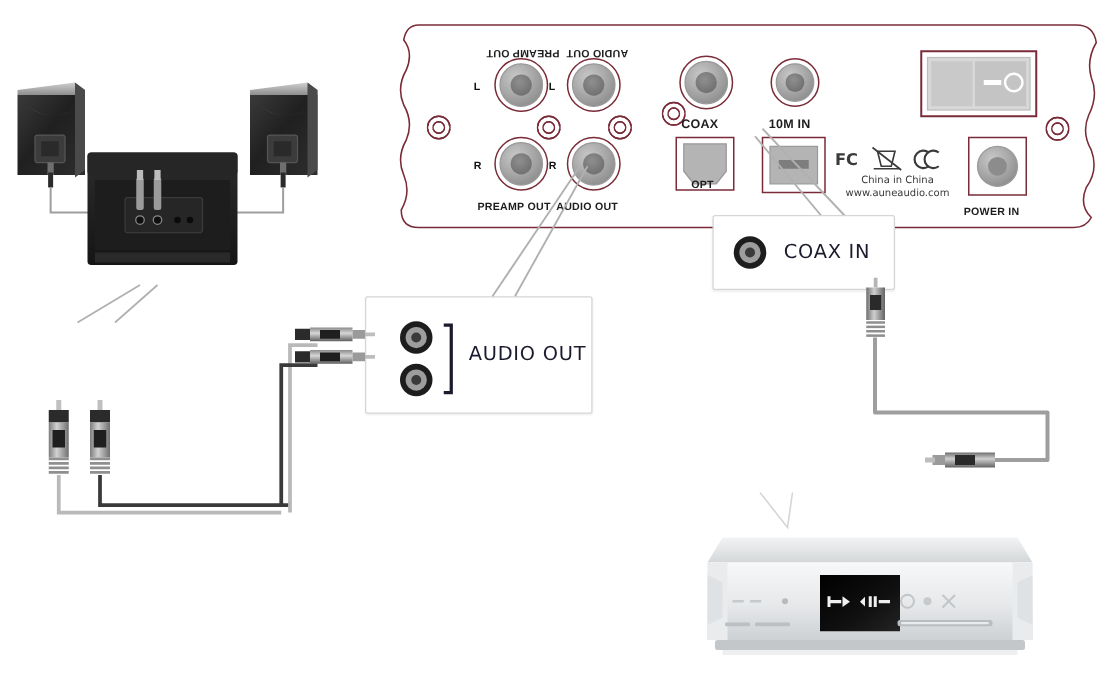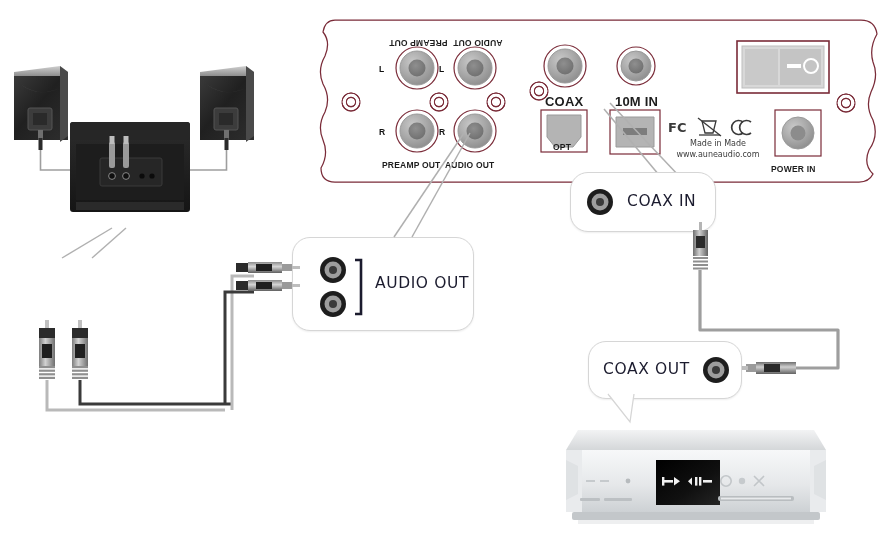--- a/index.html
+++ b/index.html
@@ -7,30 +7,30 @@
        font-family:"Liberation Sans",sans-serif;color:#1a1a1a;}
   .stage{position:absolute;inset:0;}
   .abs{position:absolute;}
 
   
   .panel-wrap{left:313px;top:14px;width:570px;height:175px;}
   .panel-svg{position:absolute;left:0;top:0;}
   .panel-lbl{position:absolute;font-weight:bold;letter-spacing:.2px;
              color:#1d1d1d;white-space:nowrap;}
   .lbl-sm{font-size:8.5px;}
-  .lbl-xs{font-size:13px;}
+  .lbl-xs{font-size:10px;}
   .flip{transform:rotate(180deg);}
   .lr{position:absolute;font-size:8.5px;font-weight:bold;color:#111;}
 
   .madein{position:absolute;font-size:8px;color:#3a3a3a;text-align:center;
           line-height:11px;font-family:"DejaVu Sans",sans-serif;white-space:nowrap;}
 
   
   .bubble{position:absolute;background:#fff;border:1.3px solid #d6d6d6;
-          border-radius:18px;box-shadow:0 1px 2px rgba(0,0,0,.07);}
+          border-radius:2px;box-shadow:0 1px 2px rgba(0,0,0,.07);}
   .bubble-txt{position:absolute;font-size:15.5px;color:#1b1b2e;
               letter-spacing:.6px;white-space:nowrap;
               font-family:"DejaVu Sans",sans-serif;}
 </style>
 </head>
 <body>
 
 <div class="stage">
 
   <div class="abs panel-wrap">
@@ -164,21 +164,21 @@
 
     <div class="panel-lbl lbl-sm" style="left:69px;top:146px;">PREAMP OUT</div>
     <div class="panel-lbl lbl-sm" style="left:132px;top:146px;">AUDIO OUT</div>
 
     <div class="panel-lbl lbl-xs" style="left:232px;top:80px;font-weight:600;">COAX</div>
     <div class="panel-lbl lbl-sm" style="left:240px;top:128px;">OPT</div>
     <div class="panel-lbl lbl-xs" style="left:302px;top:80px;font-weight:600;">10M IN</div>
     <div class="panel-lbl lbl-sm" style="left:458px;top:150px;text-align:right;">POWER IN</div>
 
     <div class="madein" style="left:340px;top:124px;width:130px;">
-      <span>Made in Made</span><br>
+      <span>China in China</span><br>
       <span>www.auneaudio.com</span>
     </div>
   </div>
 
   <svg class="abs" style="left:0;top:50px;" width="300" height="400">
     <defs>
       <linearGradient id="spkFace" x1="0" y1="0" x2="1" y2="1">
         <stop offset="0%" stop-color="#3a3a3a"></stop>
         <stop offset="45%" stop-color="#202020"></stop>
         <stop offset="100%" stop-color="#2e2e2e"></stop>
@@ -383,30 +383,20 @@
     <path d="M40,48 L40,108 L178,108 L178,146 L135,146" fill="none" stroke="#9e9e9e" stroke-width="3.2" stroke-linejoin="round"></path>
 
     <g>
       <rect x="96" y="140" width="40" height="12" fill="url(#cxh)"></rect>
       <rect x="104" y="142" width="16" height="8" fill="#2a2a2a"></rect>
       <rect x="86" y="142" width="10" height="8" fill="#9a9a9a"></rect>
       <rect x="80" y="144" width="8" height="4" fill="#bdbdbd"></rect>
     </g>
   </svg>
 
-  <div class="abs bubble" style="left:588px;top:341px;width:152px;height:56px;">
-    <div class="bubble-txt" style="left:14px;top:18px;">COAX OUT</div>
-    <svg style="position:absolute;left:112px;top:13px;" width="32" height="32">
-      <g>
-        <circle cx="15" cy="15" r="13" fill="#1d1d1d"></circle>
-        <circle cx="15" cy="15" r="8.5" fill="#9d9d9d"></circle>
-        <circle cx="15" cy="15" r="4" fill="#3a3a3a"></circle>
-      </g>
-    </svg>
-  </div>
 
   <svg class="abs" style="left:600px;top:392px;" width="60" height="34">
     <path d="M8,2 L30,30 L34,2" fill="#ffffff" stroke="#d6d6d6" stroke-width="1.3"></path>
     <path d="M9,1 L33,1" stroke="#ffffff" stroke-width="3"></path>
   </svg>
 
   <svg class="abs" style="left:552px;top:420px;" width="300" height="120">
     <defs>
       <linearGradient id="cdTop" x1="0" y1="0" x2="0" y2="1">
         <stop offset="0%" stop-color="#f2f3f4"></stop>

